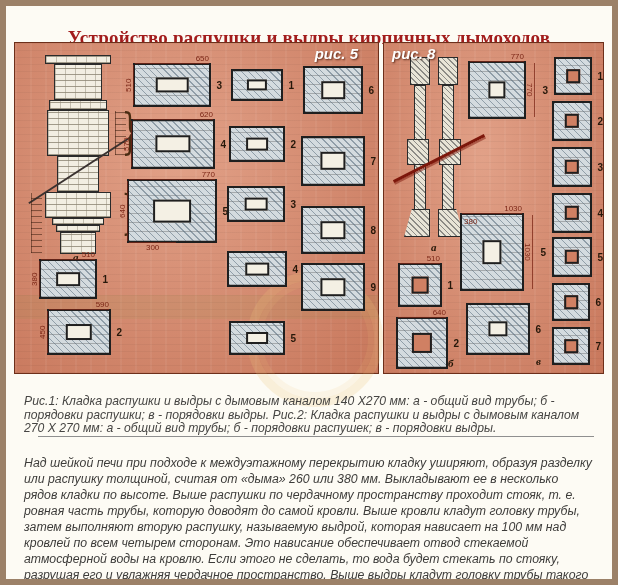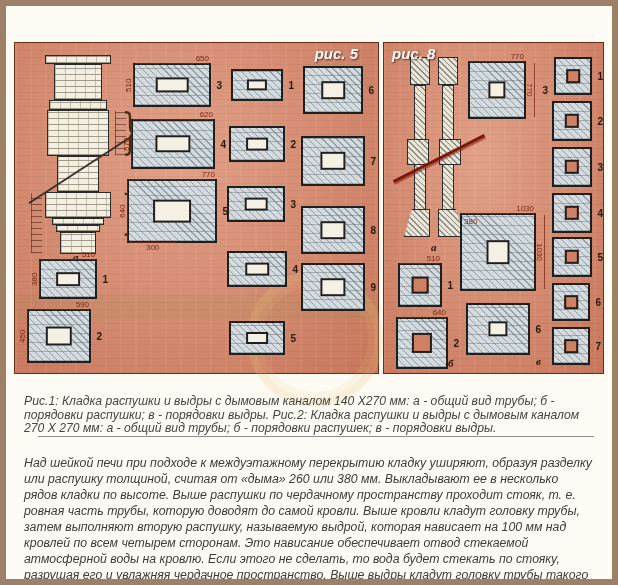--- a/index.html
+++ b/index.html
@@ -85,20 +85,21 @@
   .bodytext{
     position:absolute; top:433px; left:8px; right:8px; padding:5px 10px 0 10px;
     font-style:italic; font-size:12.3px; line-height:15.9px; color:#3d3c3a;
   }
 </style>
 </head>
 <body>
 
 <div class="page">
 
+  <h1 class="title">Устройство распушки и выдры кирпичных дымоходов</h1>
 
   <div class="figs">
 
     <div class="panel panel-1" id="panel1">
       <span class="fig-label f1">рис. 5</span>
       <div class="wm-band"></div>
       <div class="wm-circle"></div>
 
       <div style="position:absolute;left:12px;top:8px;width:120px;height:210px;">
         <div class="brick" style="left:18px;top:4px;width:66px;height:9px;"></div>
@@ -118,21 +119,21 @@
         <span class="brace" style="left:88px;top:138px;font-size:46px;line-height:46px;">}</span>
         <span class="part-label" style="left:110px;top:156px;">б</span>
         <span class="part-label" style="left:46px;top:200px;">а</span>
       </div>
     <div class="plan" style="left: 24px; top: 216px; width: 58px; height: 40px;">
           <div class="hole" style="width: 44%; height: 38%;"></div>
           <span class="dim dim-top">510</span>
           <span class="dim dim-left">380</span>
           <span class="num r1">1</span>
         </div>
-        <div class="plan" style="left: 12px; top: 266px; width: 64px; height: 54px;">
+        <div class="plan" style="left: 32px; top: 266px; width: 64px; height: 46px;">
           <div class="hole" style="width: 44%; height: 38%;"></div>
           <span class="dim dim-top">590</span>
           <span class="dim dim-left">450</span>
           <span class="num r1">2</span>
         </div>
         <div class="plan" style="left: 118px; top: 20px; width: 78px; height: 44px;">
           <div class="hole" style="width: 44%; height: 38%;"></div>
           <span class="dim dim-top">650</span>
           <span class="dim dim-left">510</span>
           <span class="num r1">3</span>
@@ -215,21 +216,21 @@
           <div class="hole salmon" style="width: 42%; height: 42%;"></div>
           <span class="dim dim-top">640</span>
           <span class="num r1">2</span>
         </div>
         <div class="plan" style="left: 84px; top: 18px; width: 58px; height: 58px;">
           <div class="hole" style="width: 32%; height: 32%;"></div>
           <span class="dim dim-top">770</span>
           <span class="dim dim-right">770</span>
           <span class="num r2">3</span>
         </div>
-        <div class="plan" style="left: 76px; top: 170px; width: 76px; height: 78px;">
+        <div class="plan" style="left: 76px; top: 170px; width: 64px; height: 78px;">
           <div class="hole" style="width: 32%; height: 32%;"></div>
           <span class="dim dim-top">1030</span>
           <span class="dim dim-right">1030</span>
           <span class="dim dim-inner">380</span>
           <span class="num r2">5</span>
         </div>
         <div class="plan" style="left: 82px; top: 260px; width: 64px; height: 52px;">
           <div class="hole" style="width: 32%; height: 32%;"></div>
           <span class="num r1">6</span>
         </div>

